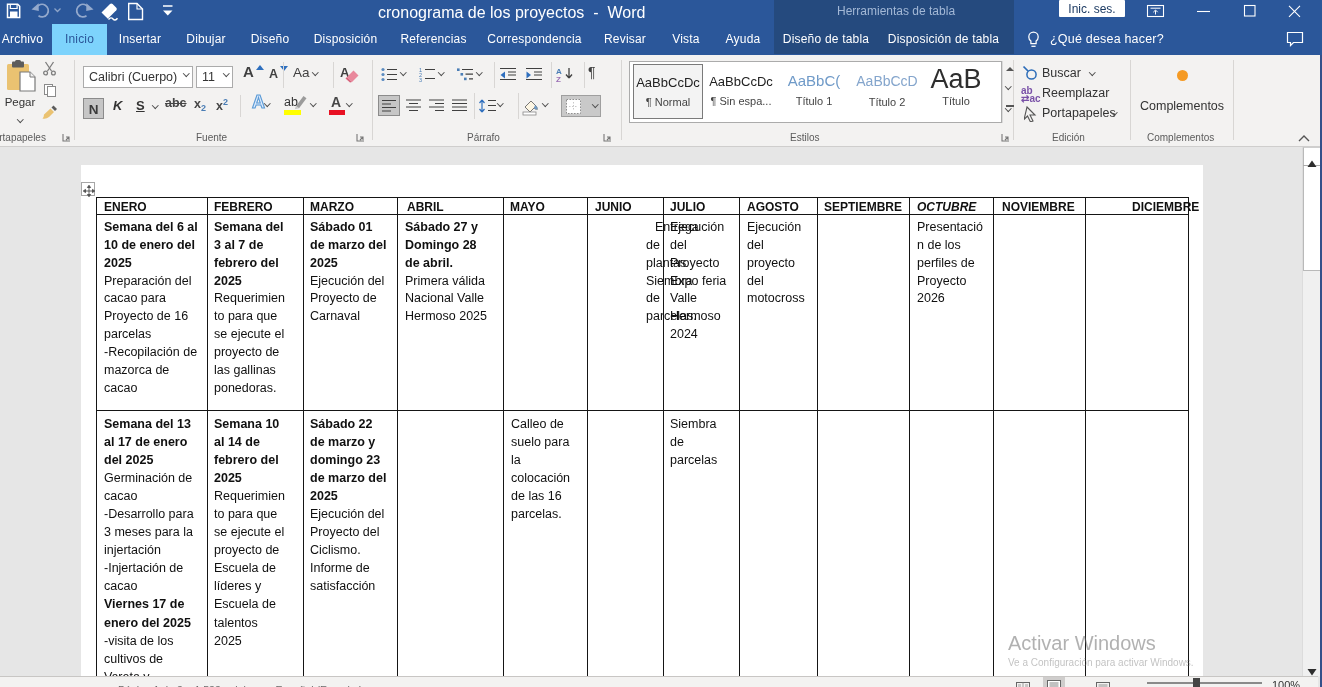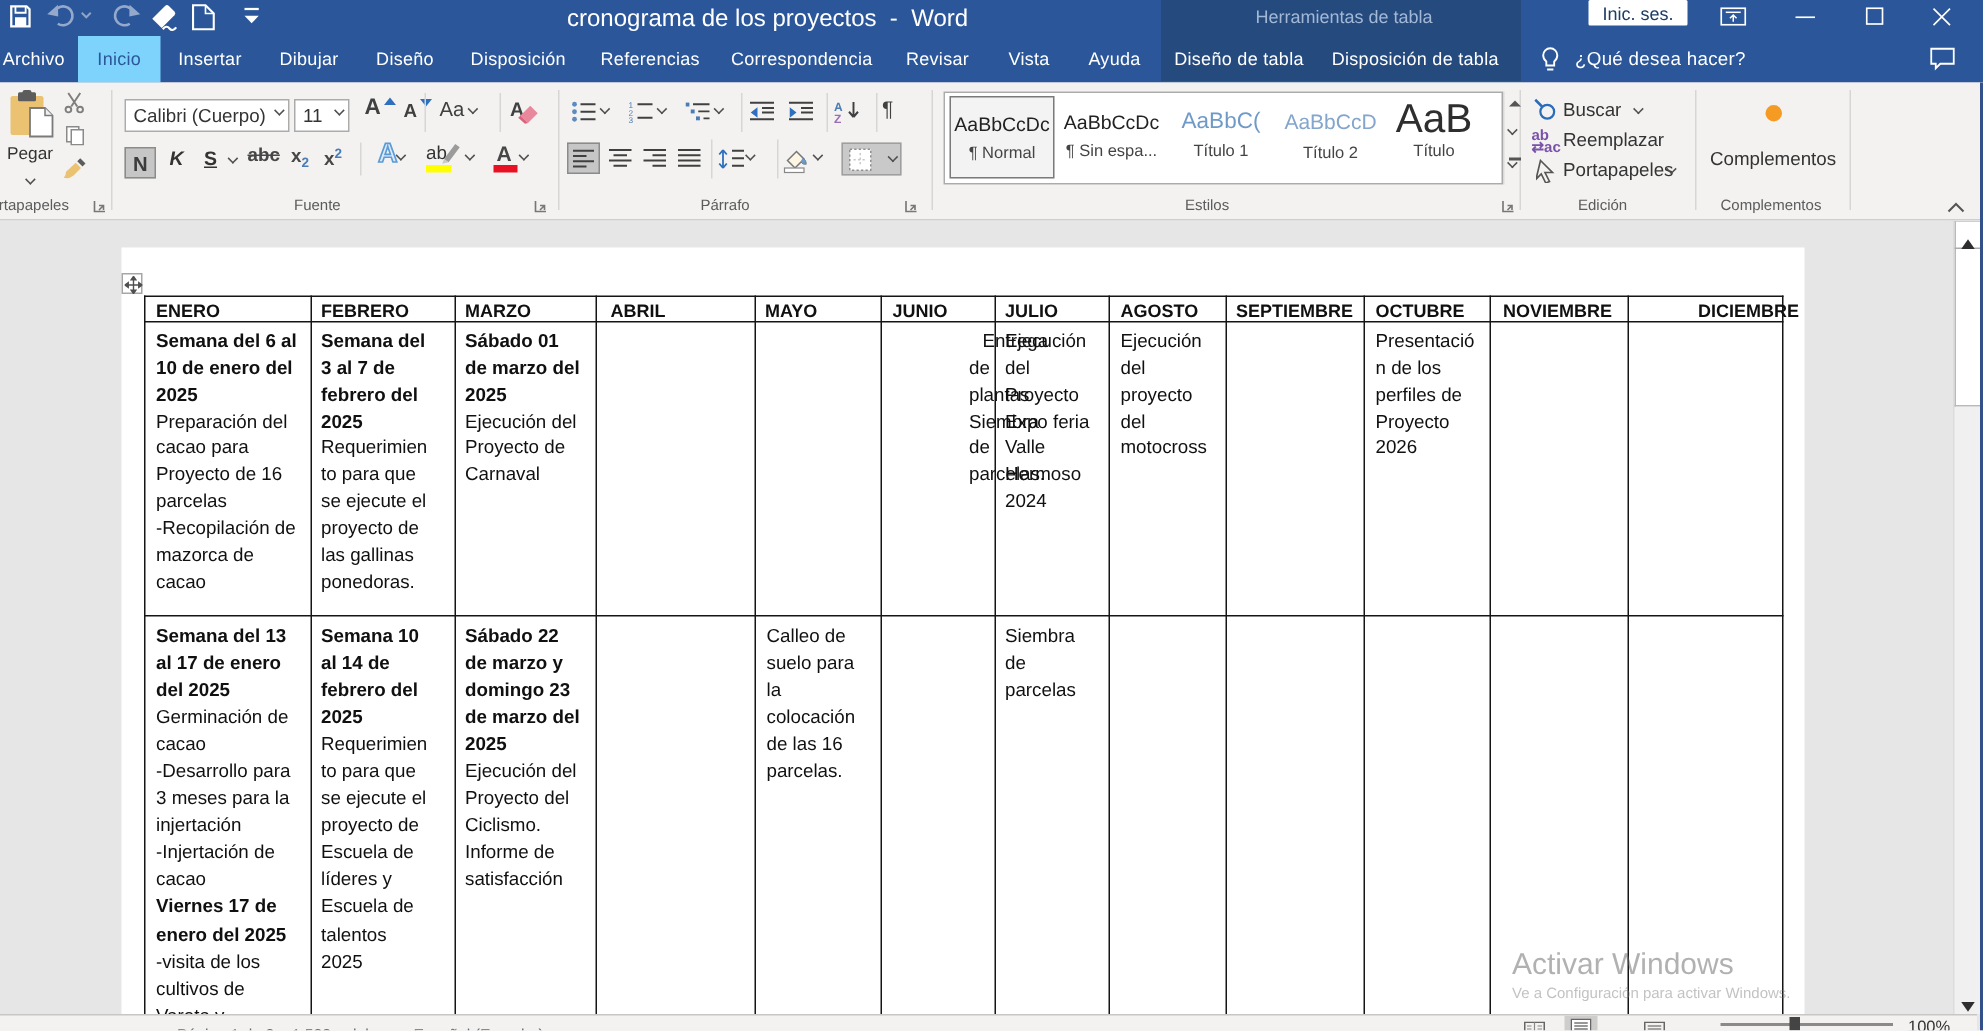--- a/index.html
+++ b/index.html
@@ -370,27 +370,28 @@
 
     <div class="chd" style="left:23px;">ENERO</div>
     <div class="chd" style="left:133px;">FEBRERO</div>
     <div class="chd" style="left:229px;">MARZO</div>
     <div class="chd" style="left:326px;">ABRIL</div>
     <div class="chd" style="left:429px;">MAYO</div>
     <div class="chd" style="left:514px;">JUNIO</div>
     <div class="chd" style="left:589px;">JULIO</div>
     <div class="chd" style="left:666px;">AGOSTO</div>
     <div class="chd" style="left:743px;">SEPTIEMBRE</div>
-    <div class="chd" style="left:836px;">OCTUBRE</div>
+    <div class="chd" style="left:836px;font-style:italic;">OCTUBRE</div>
     <div class="chd" style="left:921px;">NOVIEMBRE</div>
     <div class="chd" style="left:1015px;margin-left:36px;">DICIEMBRE</div>
 
     <div class="cell" style="left:23px;top:54px;"><b>Semana del 6 al<br>10 de enero del<br>2025</b><br>Preparación del<br>cacao para<br>Proyecto de 16<br>parcelas<br>-Recopilación de<br>mazorca de<br>cacao</div>
     <div class="cell" style="left:133px;top:54px;"><b>Semana del<br>3 al 7 de<br>febrero del<br>2025</b><br>Requerimien<br>to para que<br>se ejecute el<br>proyecto de<br>las gallinas<br>ponedoras.</div>
     <div class="cell" style="left:229px;top:54px;"><b>Sábado 01<br>de marzo del<br>2025</b><br>Ejecución del<br>Proyecto de<br>Carnaval</div>
+    <div class="cell" style="left:324px;top:54px;"><b>Sábado 27 y<br>Domingo 28<br>de abril.</b><br>Primera válida<br>Nacional Valle<br>Hermoso 2025</div>
     <div class="cell" style="left:526px;top:54px;margin-left:39px;"><span style="padding-left:9px;">Entrega</span><br>de<br>plantas<br>Siembra<br>de<br>parcelas.</div>
     <div class="cell" style="left:589px;top:54px;">Ejecución<br>del<br>Proyecto<br>Expo feria<br>Valle<br>Hermoso<br>2024</div>
     <div class="cell" style="left:666px;top:54px;">Ejecución<br>del<br>proyecto<br>del<br>motocross</div>
     <div class="cell" style="left:836px;top:54px;">Presentació<br>n de los<br>perfiles de<br>Proyecto<br>2026</div>
 
     <div class="cell" style="left:23px;top:250px;line-height:18.05px;"><b>Semana del 13<br>al 17 de enero<br>del 2025</b><br>Germinación de<br>cacao<br>-Desarrollo para<br>3 meses para la<br>injertación<br>-Injertación de<br>cacao<br><b>Viernes 17 de<br>enero del 2025</b><br>-visita de los<br>cultivos de<br>Vareta y</div>
     <div class="cell" style="left:133px;top:250px;line-height:18.05px;"><b>Semana 10<br>al 14 de<br>febrero del<br>2025</b><br>Requerimien<br>to para que<br>se ejecute el<br>proyecto de<br>Escuela de<br>líderes y<br>Escuela de<br>talentos<br>2025</div>
     <div class="cell" style="left:229px;top:250px;line-height:18.05px;"><b>Sábado 22<br>de marzo y<br>domingo 23<br>de marzo del<br>2025</b><br>Ejecución del<br>Proyecto del<br>Ciclismo.<br>Informe de<br>satisfacción</div>
     <div class="cell" style="left:430px;top:250px;line-height:18.05px;">Calleo de<br>suelo para<br>la<br>colocación<br>de las 16<br>parcelas.</div>
     <div class="cell" style="left:589px;top:250px;line-height:18.05px;">Siembra<br>de<br>parcelas</div>

